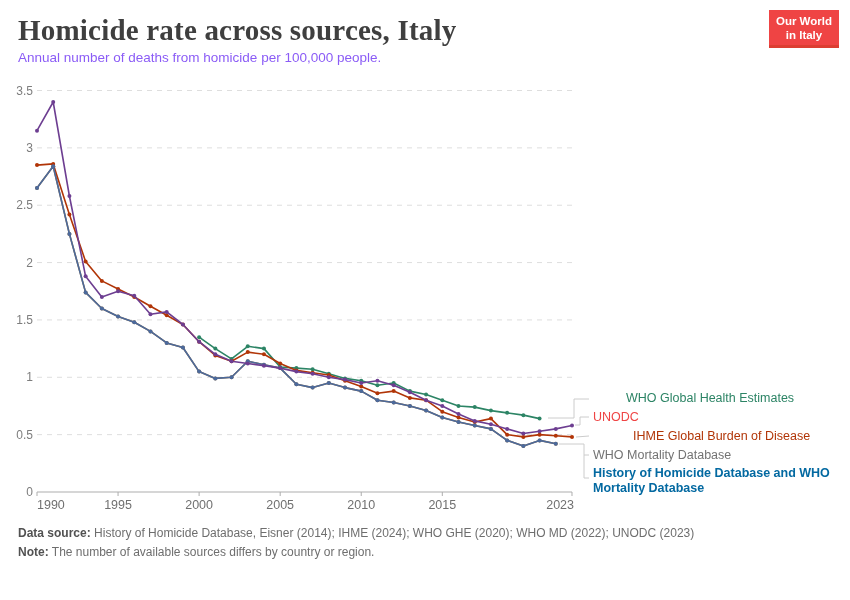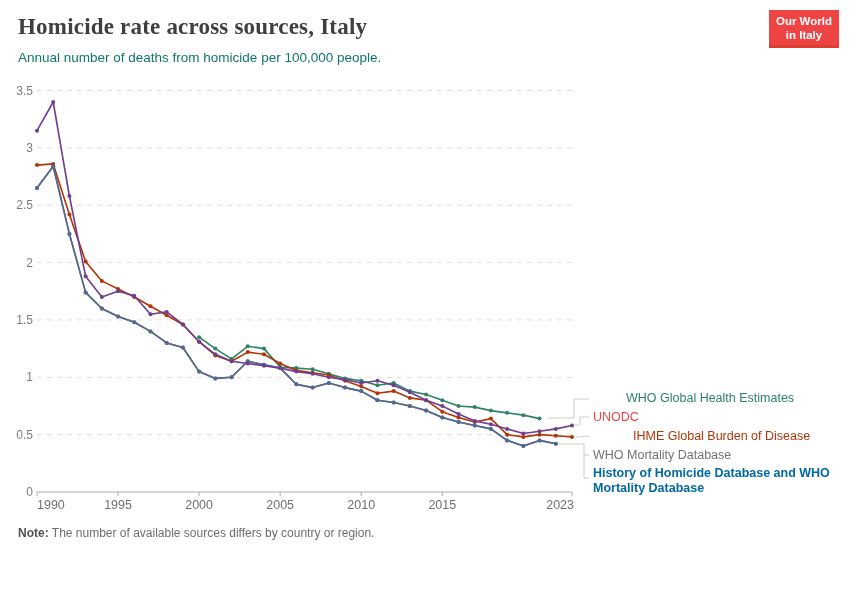--- a/index.html
+++ b/index.html
@@ -5,25 +5,25 @@
   html,body{margin:0;padding:0;background:#f2f2f2;}
   .page{
     position:relative;width:850px;height:600px;background:#ffffff;
     font-family:"Liberation Sans","DejaVu Sans",sans-serif;overflow:hidden;
     margin:0 auto;
   }
   #chart-svg{position:absolute;left:0;top:0;}
   .hdr-title{
     position:absolute;left:18px;top:14px;margin:0;
     font-family:"Liberation Serif","DejaVu Serif",serif;
-    font-size:23px;font-weight:700;color:#3f3f3f;letter-spacing:.2px;
+    font-size:29px;font-weight:700;color:#3f3f3f;letter-spacing:.2px;
   }
   .hdr-sub{
     position:absolute;left:18px;top:50px;margin:0;
-    font-size:13.5px;color:#0f766e;
+    font-size:13.5px;color:#8b5cf6;
   }
   .logo{
     position:absolute;right:11px;top:10px;width:70px;
     background:#ef4444;border-bottom:3px solid #dc3e32;
     color:#ffffff;text-align:center;padding:4px 0 3px 0;
     font-size:11.5px;font-weight:700;line-height:14px;
   }
   .logo span{display:block;}
   .legend-item{
     position:absolute;left:593px;width:252px;
@@ -249,16 +249,17 @@
 
   <div id="legend">
       <div class="legend-item" style="top: 391px; color: rgb(44, 132, 101); margin-left: 33px;">WHO Global Health Estimates</div>
       <div class="legend-item" style="top: 410px; color: #ef4444;">UNODC</div>
       <div class="legend-item" style="top: 429px; color: rgb(177, 53, 7); margin-left: 40px;">IHME Global Burden of Disease</div>
       <div class="legend-item" style="top: 448px; color: #737373;">WHO Mortality Database</div>
       <div class="legend-item" style="top: 466px; color: #0369a1; font-weight: bold;">History of Homicide Database and WHO Mortality Database</div>
     </div>
 
   <div class="ftr">
+    <p><span class="b">Data source:</span> <span>History of Homicide Database, Eisner (2014); IHME (2024); WHO GHE (2020); WHO MD (2022); UNODC (2023)</span></p>
     <p><span class="b">Note:</span> <span>The number of available sources differs by country or region.</span></p>
   </div>
 
 </div>
 
 </body></html>

